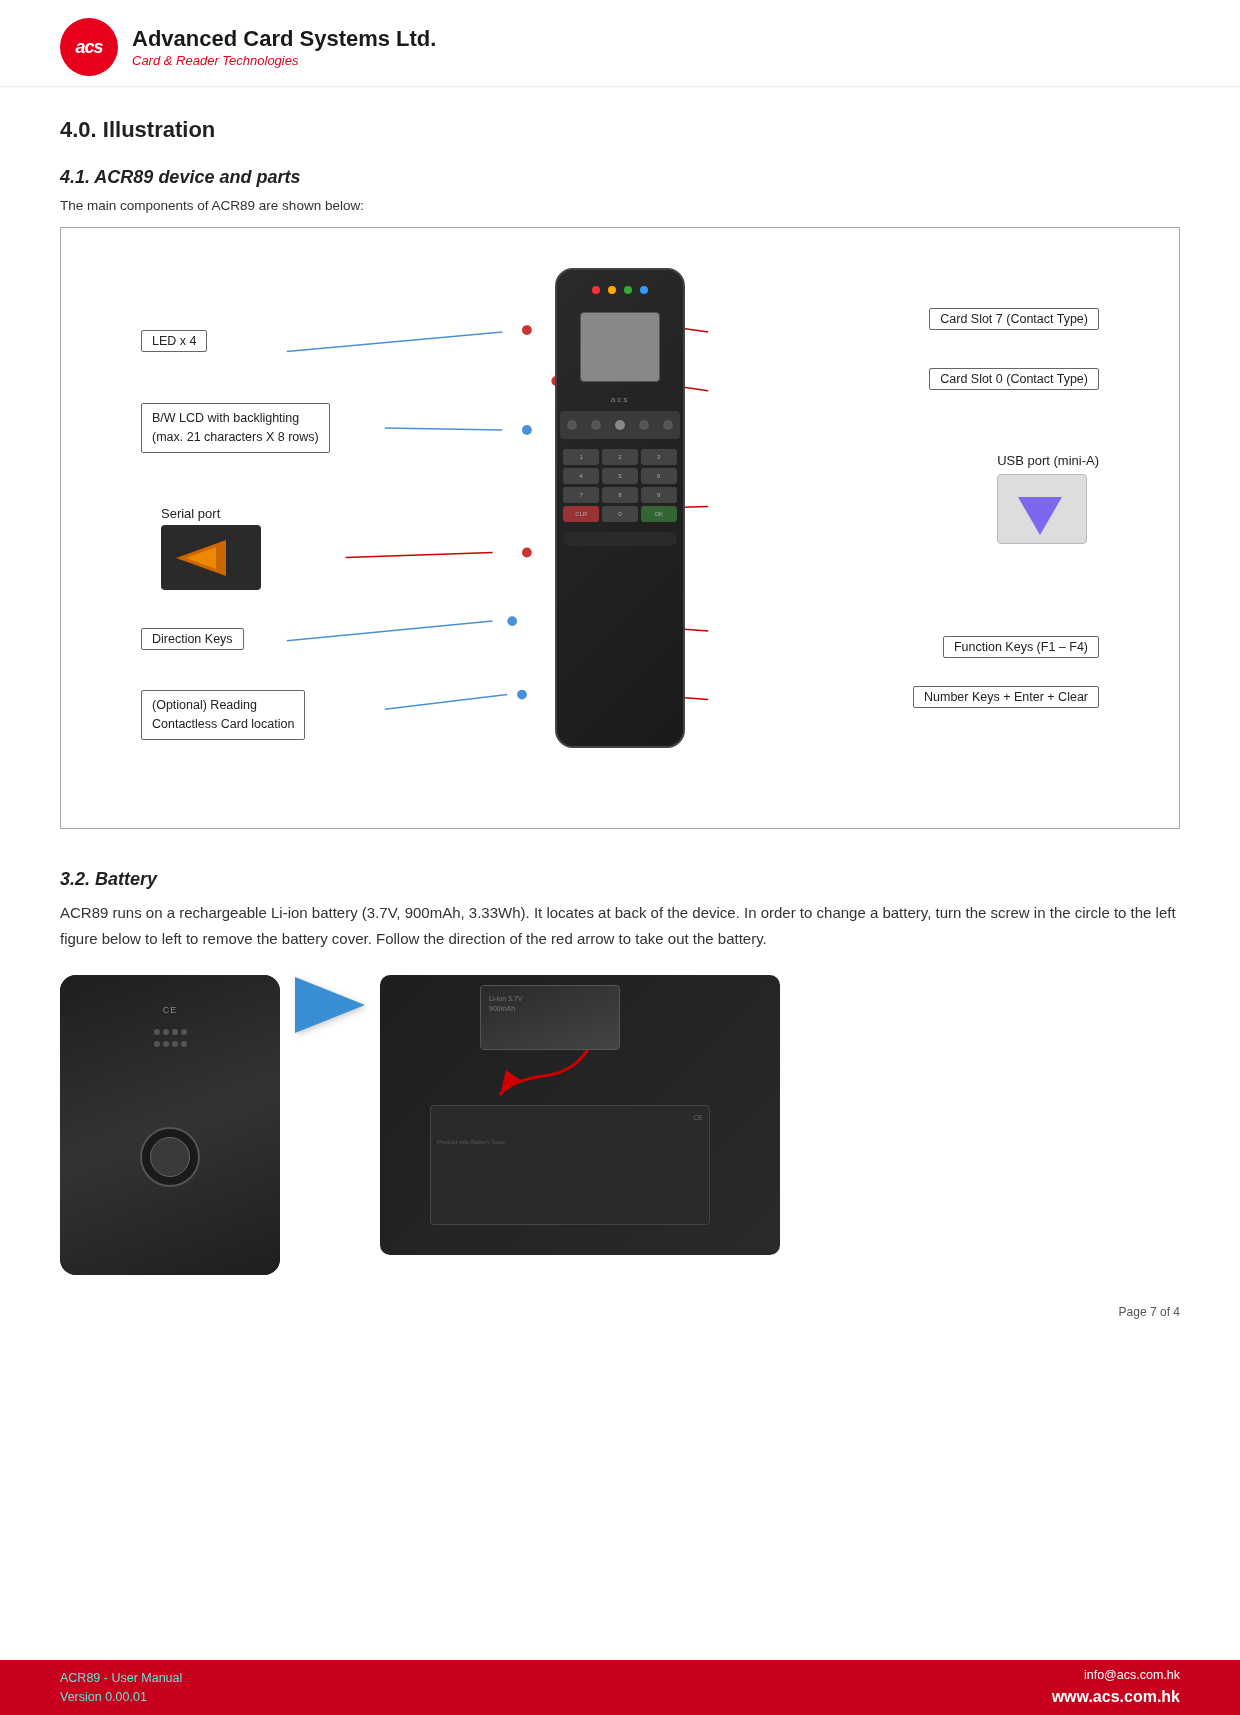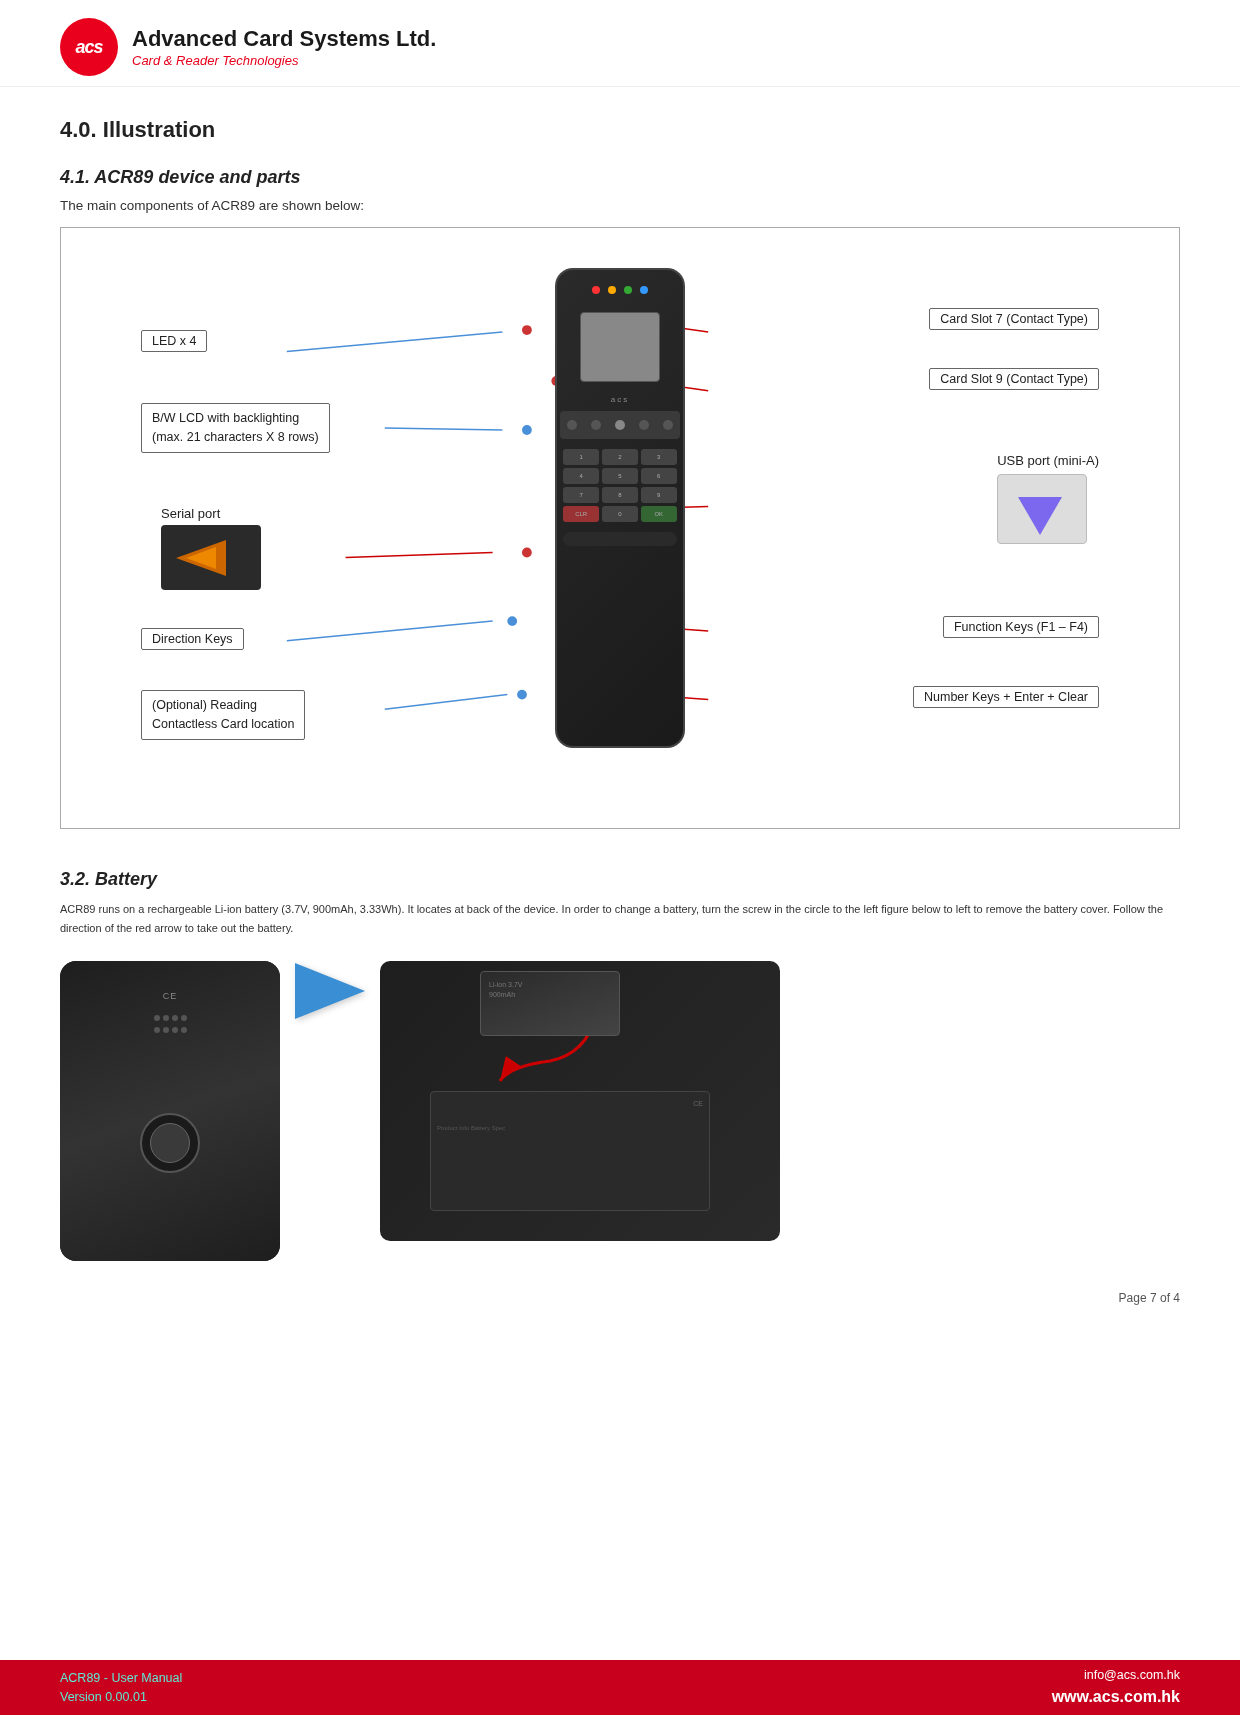--- a/index.html
+++ b/index.html
@@ -218,21 +218,21 @@
       left: 0;
       width: 100%;
       height: 100%;
       pointer-events: none;
     }
 
     
     .subsection-4-2 { margin-top: 30px; }
 
     .battery-text {
-      font-size: 11px;
+      font-size: 15px;
       line-height: 1.7;
       color: #333;
       margin-bottom: 24px;
     }
 
     .battery-images {
       display: flex;
       align-items: flex-start;
       gap: 0;
     }
@@ -464,31 +464,31 @@
         <div class="callout-box-tall" style="line-height:1.5;">
           <span>(Optional) Reading<br>Contactless  Card location</span>
         </div>
       </div>
 
       <div class="callout-label" style="right:60px; top:50px;">
         <div class="callout-box">Card Slot 7 (Contact Type)</div>
       </div>
 
       <div class="callout-label" style="right:60px; top:110px;">
-        <div class="callout-box">Card Slot 9 (Contact Type)</div>
+        <div class="callout-box">Card Slot 0 (Contact Type)</div>
       </div>
 
       <div class="callout-label" style="right:60px; top:195px;">
         <div style="font-size:13px; margin-bottom:6px;">USB port (mini-A)</div>
         <div style="width:90px; height:70px; background:#ddd; border-radius:4px; overflow:hidden; position:relative; border:1px solid #bbb;">
           <div style="position:absolute; bottom:8px; left:20px; width:0; height:0; border-left:22px solid transparent; border-right:22px solid transparent; border-top:38px solid #7b68ee;"></div>
         </div>
       </div>
 
-      <div class="callout-label" style="right:60px; top:358px;padding-left:44px;">
+      <div class="callout-label" style="right:60px; top:378px;padding-left:44px;">
         <div class="callout-box">Function Keys (F1 – F4)</div>
       </div>
 
       <div class="callout-label" style="right:60px; top:428px;">
         <div class="callout-box">Number Keys + Enter + Clear</div>
       </div>
 
     </div>
   </div>
 

